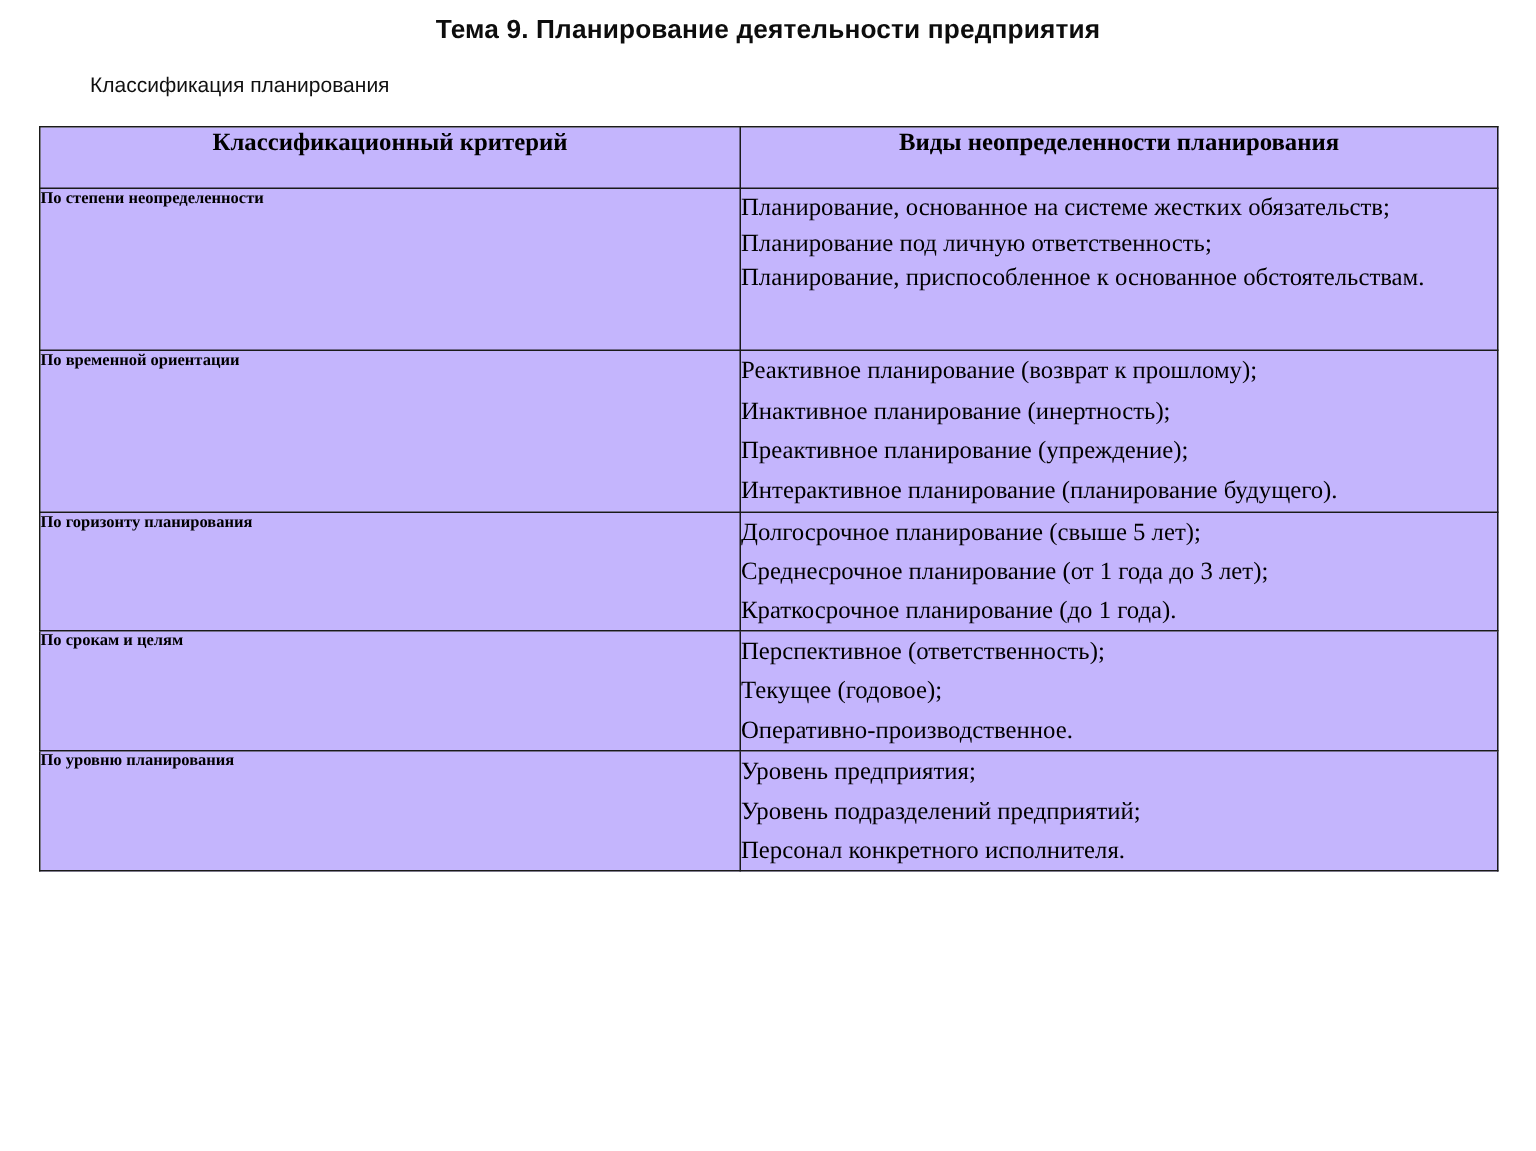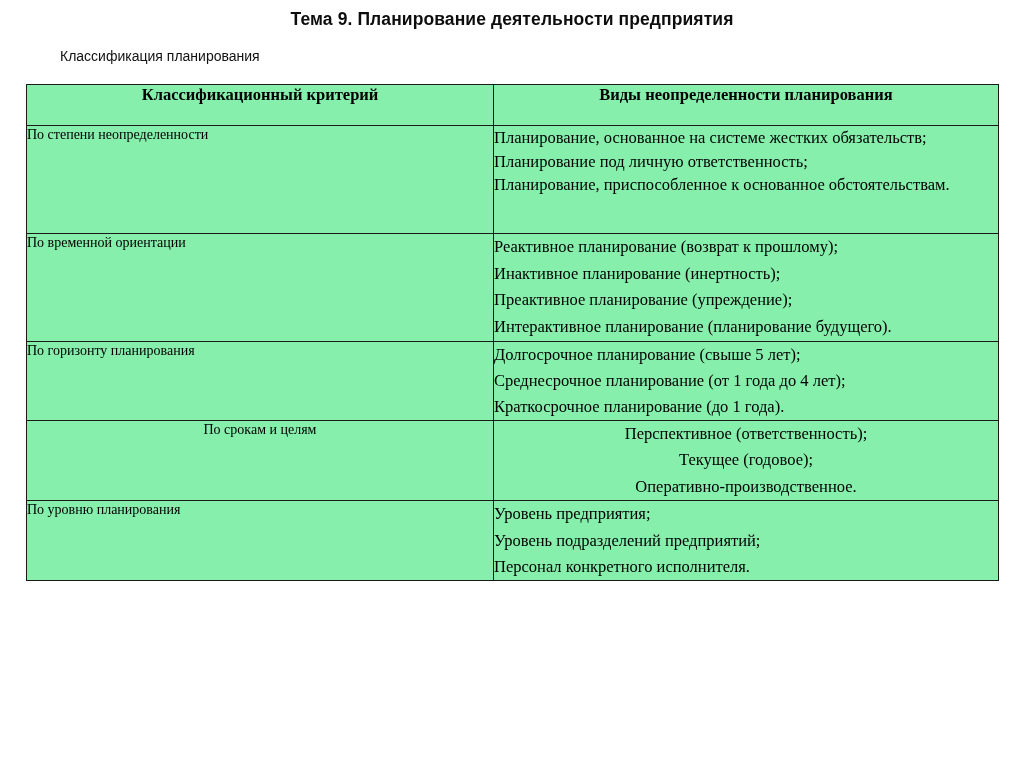--- a/index.html
+++ b/index.html
@@ -59,39 +59,40 @@
     background: #ffffff;
   }
   table.classification col.c-crit { width: 467px; }
   table.classification col.c-kind { width: 505px; }
 
   table.classification th,
   table.classification td {
     border: 1.6px solid #1a1a1a;
     vertical-align: top;
     padding: 0;
-    background: #86efac;
+    background: #c4b5fd;
   }
 
   
   thead th {
     text-align: center;
     font-weight: bold;
     font-size: 16.5px;
     line-height: 1.2;
     height: 40px;
     padding: 9px 6px 8px 6px;
     white-space: nowrap;
   }
 
   
   td.crit {
-    font-size: 14px;
+    font-size: 11px;
     line-height: 1.25;
     padding: 9px 8px 8px 8px;
+    font-weight: bold;
   }
   td.kinds {
     font-size: 16.5px;
     line-height: 1.33;
     padding: 9px 10px 8px 9px;
   }
 
   
   .kind-line {
     display: block;
@@ -112,21 +113,21 @@
   tr.r-uncertainty td.kinds { line-height: 1.43; }
   tr.r-time td.kinds       { line-height: 1.62; }
   tr.r-horizon td.kinds    { line-height: 1.58; }
   tr.r-terms td.kinds      { line-height: 1.60; }
   tr.r-level td.kinds      { line-height: 1.60; }
   tr.r-subject td.kinds    { line-height: 1.55; }
 
   tr.r-uncertainty td { height: 107px; }
   tr.r-time td        { height: 101px; }
   tr.r-horizon td     { height: 72px; }
-  tr.r-terms td       { height: 72px; text-align: center; }
+  tr.r-terms td       { height: 72px; }
   tr.r-level td       { height: 77px; }
   tr.r-subject td     { height: 120px; }
 </style>
 </head>
 <body>
 
 <div class="page">
 
   <div class="doc-title">Тема 9. Планирование деятельности предприятия</div>
 
@@ -159,21 +160,21 @@
               <span class="kind-line">Реактивное планирование (возврат к прошлому);</span>
               <span class="kind-line">Инактивное планирование (инертность);</span>
               <span class="kind-line">Преактивное планирование (упреждение);</span>
               <span class="kind-line">Интерактивное планирование (планирование будущего).</span>
             </td>
           </tr>
           <tr class="r-horizon">
             <td class="crit">По горизонту планирования</td>
             <td class="kinds">
               <span class="kind-line">Долгосрочное планирование (свыше 5 лет);</span>
-              <span class="kind-line">Среднесрочное планирование (от 1 года до 4 лет);</span>
+              <span class="kind-line">Среднесрочное планирование (от 1 года до 3 лет);</span>
               <span class="kind-line">Краткосрочное планирование (до 1 года).</span>
             </td>
           </tr>
           <tr class="r-terms">
             <td class="crit">По срокам и целям</td>
             <td class="kinds">
               <span class="kind-line">Перспективное (ответственность);</span>
               <span class="kind-line">Текущее (годовое);</span>
               <span class="kind-line">Оперативно-производственное.</span>
             </td>

